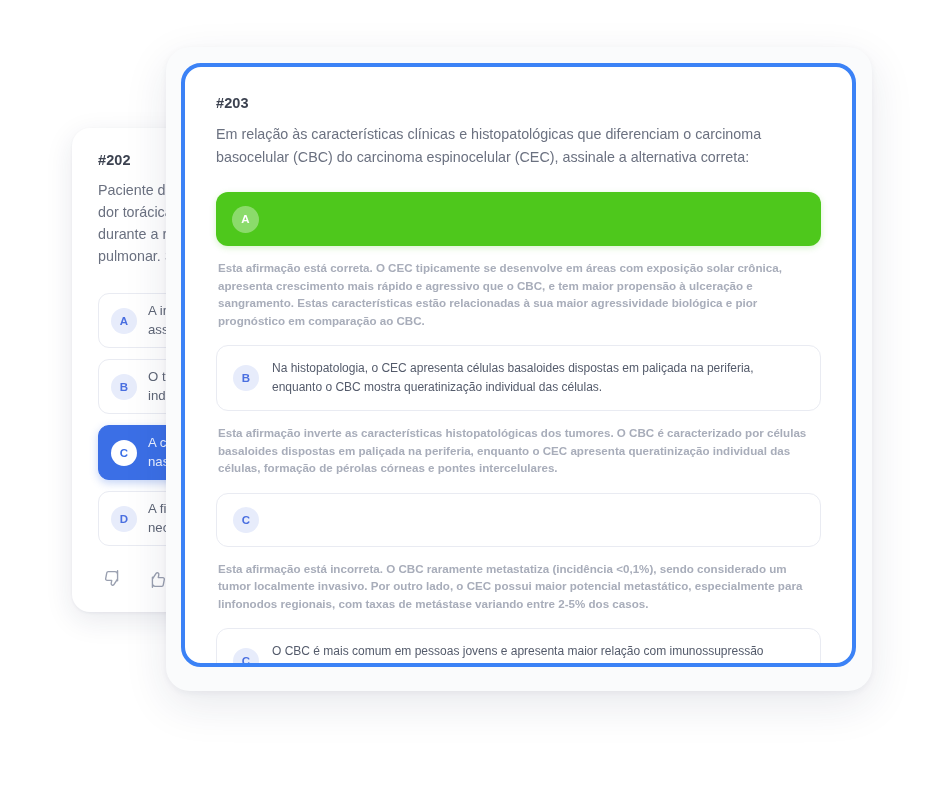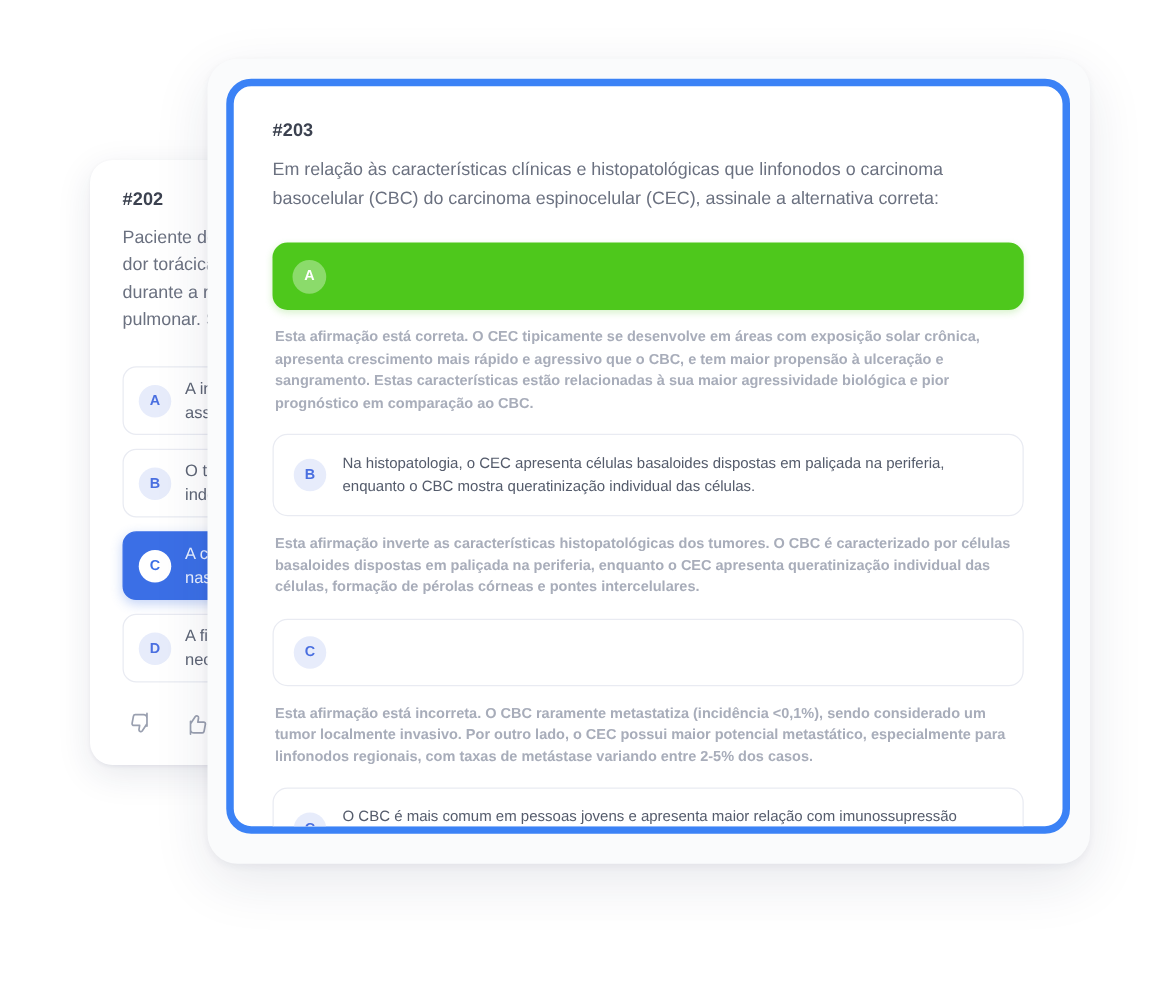--- a/index.html
+++ b/index.html
@@ -133,21 +133,21 @@
   }
 
   
   .main-card {
     position: absolute;
     left: 181px;
     top: 63px;
     width: 675px;
     height: 604px;
     background: #ffffff;
-    border: 6px solid #3b82f6;
+    border: 4px solid #3b82f6;
     border-radius: 20px;
     padding: 28px 31px 24px 31px;
     z-index: 3;
     overflow: hidden;
   }
 
   .qnum {
     font-size: 14.5px;
     font-weight: bold;
     color: #3c4250;
@@ -283,21 +283,21 @@
       </span>
     </div>
   </div>
 
   <div class="outer-card"></div>
 
   <div class="main-card">
 
     <div class="qnum">#203</div>
 
-    <div class="qtext">Em relação às características clínicas e histopatológicas que linfonodos o carcinoma basocelular (CBC) do carcinoma espinocelular (CEC), assinale a alternativa correta:</div>
+    <div class="qtext">Em relação às características clínicas e histopatológicas que diferenciam o carcinoma basocelular (CBC) do carcinoma espinocelular (CEC), assinale a alternativa correta:</div>
 
     <div class="answers">
 
       <div class="opt-correct">
         <div class="badge-c">A</div>
       </div>
       <div class="explain">Esta afirmação está correta. O CEC tipicamente se desenvolve em áreas com exposição solar crônica, apresenta crescimento mais rápido e agressivo que o CBC, e tem maior propensão à ulceração e sangramento. Estas características estão relacionadas à sua maior agressividade biológica e pior prognóstico em comparação ao CBC.</div>
 
       <div class="opt">
         <div class="badge">B</div>

